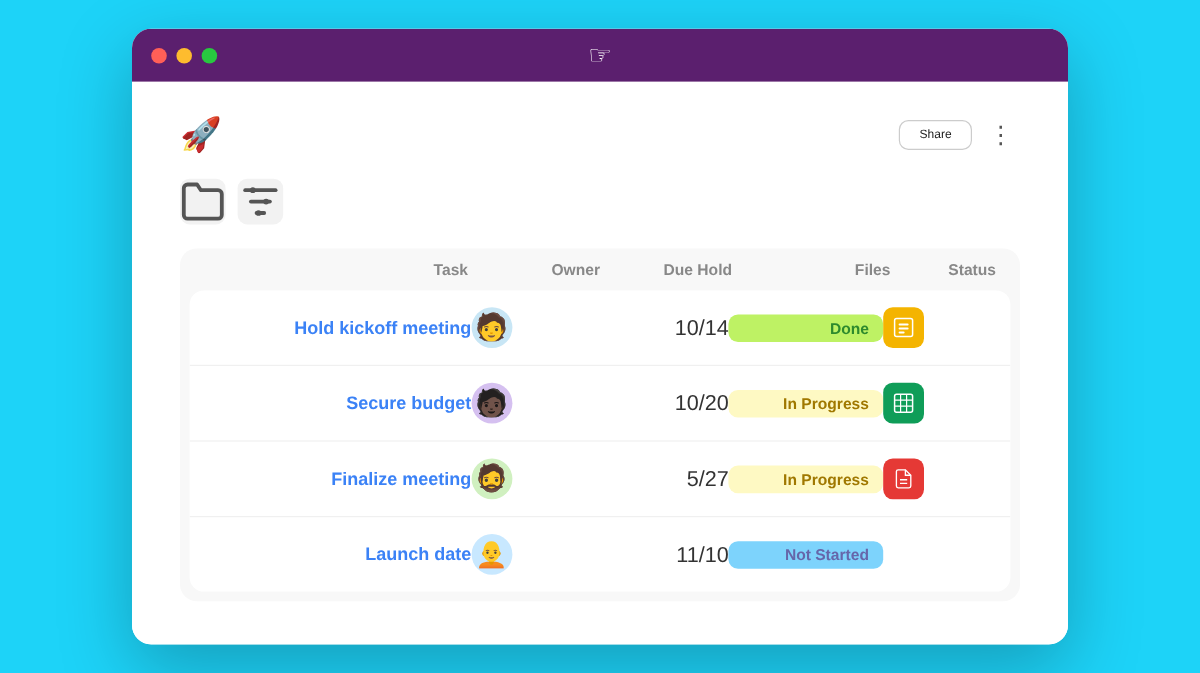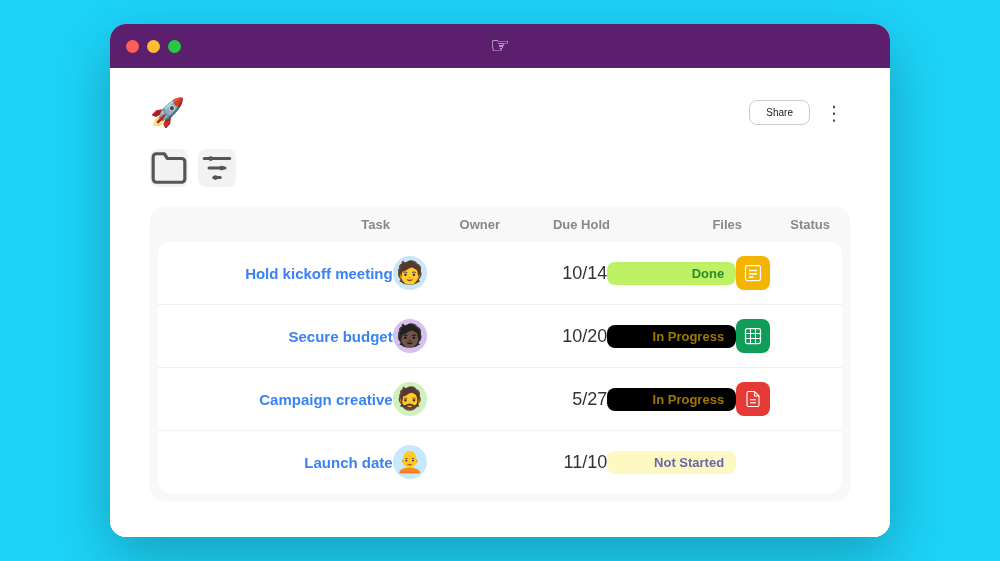--- a/index.html
+++ b/index.html
@@ -191,26 +191,26 @@
       font-size: 13px;
       font-weight: 600;
     }
 
     .status-done {
       background: #bef264;
       color: #2d8a2d;
     }
 
     .status-in-progress {
-      background: #000000;
+      background: #fef9c3;
       color: #a07800;
     }
 
     .status-not-started {
-      background: #fef9c3;
+      background: #7dd3fc;
       color: #6666aa;
     }
 
     .file-icon {
       width: 34px;
       height: 34px;
       border-radius: 8px;
       display: flex;
       align-items: center;
       justify-content: center;
@@ -311,21 +311,21 @@
               <rect x="3" y="3" width="18" height="18" rx="2" fill="none" stroke="white" stroke-width="1.5"></rect>
               <line x1="3" y1="9" x2="21" y2="9" stroke="white" stroke-width="1.2"></line>
               <line x1="3" y1="15" x2="21" y2="15" stroke="white" stroke-width="1.2"></line>
               <line x1="9" y1="3" x2="9" y2="21" stroke="white" stroke-width="1.2"></line>
               <line x1="15" y1="3" x2="15" y2="21" stroke="white" stroke-width="1.2"></line>
             </svg>
           </div>
         </div>
 
         <div class="table-row">
-          <span class="task-name">Campaign creative</span>
+          <span class="task-name">Finalize meeting</span>
           <div class="owner-avatar" style="background:#d0f0c0; font-size:22px;">🧔</div>
           <span class="due-date">5/27</span>
           <span class="status-badge status-in-progress">In Progress</span>
           <div class="file-icon file-icon-pdf">
             <svg width="18" height="18" viewBox="0 0 24 24" fill="white">
               <path d="M14 2H6a2 2 0 0 0-2 2v16a2 2 0 0 0 2 2h12a2 2 0 0 0 2-2V8z" fill="none" stroke="white" stroke-width="1.5"></path>
               <polyline points="14,2 14,8 20,8" fill="none" stroke="white" stroke-width="1.5"></polyline>
               <line x1="8" y1="13" x2="16" y2="13" stroke="white" stroke-width="1.5"></line>
               <line x1="8" y1="17" x2="16" y2="17" stroke="white" stroke-width="1.5"></line>
             </svg>

